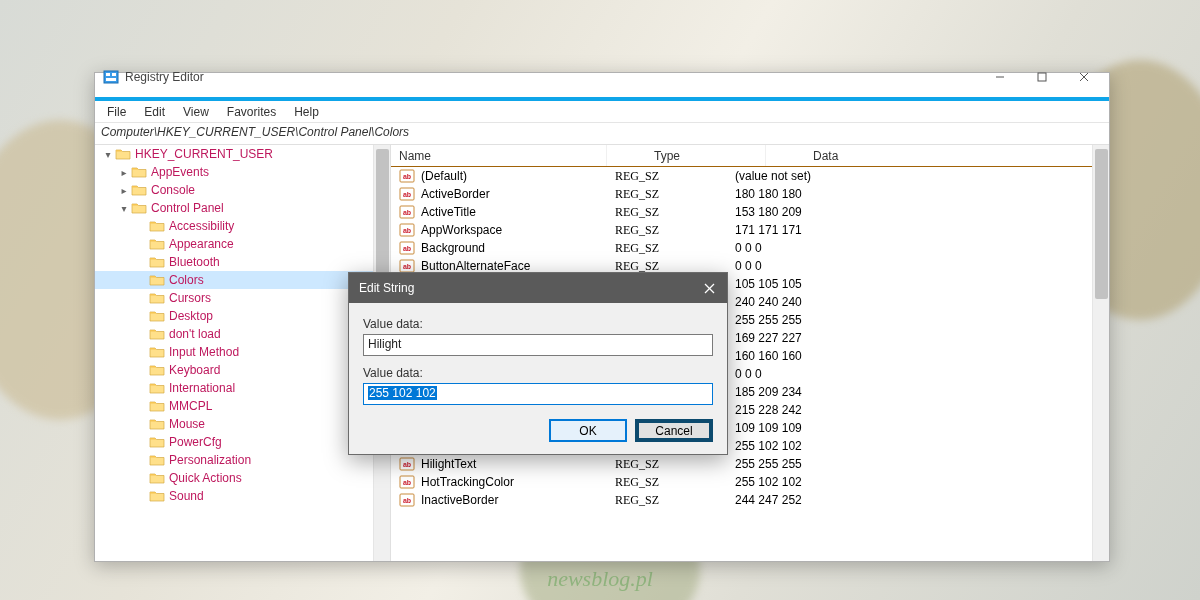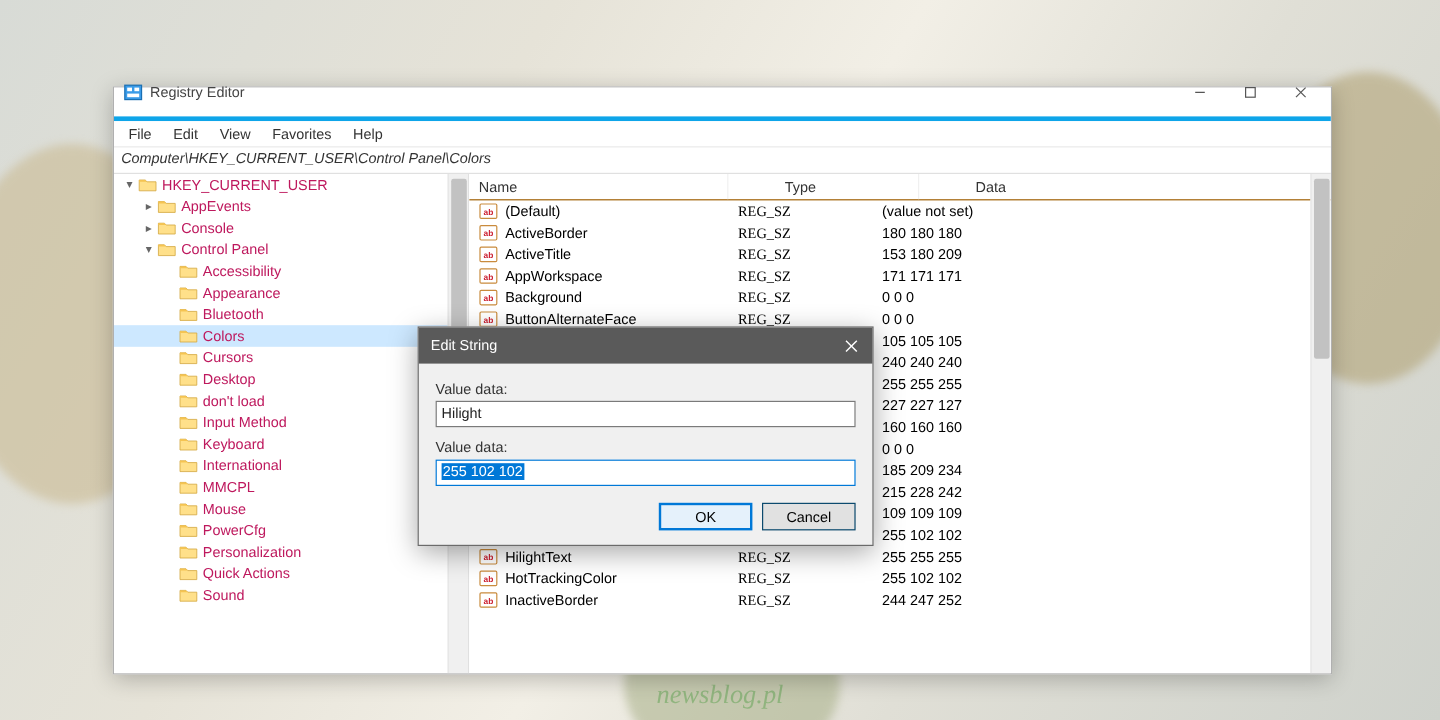--- a/index.html
+++ b/index.html
@@ -65,21 +65,21 @@
   }
   .dlg-title { height:30px; background:#5a5a5a; color:#fff; display:flex; align-items:center; padding:0 10px; font-size:12px;}
   .dlg-title .ttext{flex:1;}
   .dlg-close { width:36px; height:30px; display:flex; align-items:center; justify-content:center; margin-right:-10px;}
   .dlg-body { padding:10px 14px 12px;}
   .dlg-label { color:#333; margin:4px 0 3px; font-size:12px;}
   .dlg-input { width:100%; height:22px; border:1px solid #7a7a7a; background:#fff; padding:2px 4px; font-size:12px; color:#222;}
   .dlg-input.sel { background:#fff;}
   .dlg-input .selected-text { background:#0078d7; color:#fff; padding:0 1px;}
   .dlg-buttons { display:flex; justify-content:flex-end; gap:8px; margin-top:14px;}
-  .btn { min-width:78px; height:23px; border:1px solid #0c4a6e; background:#e1e1e1; font-size:12px; display:flex; align-items:center; justify-content:center;}
+  .btn { min-width:78px; height:23px; border:4px solid #0c4a6e; background:#e1e1e1; font-size:12px; display:flex; align-items:center; justify-content:center;}
   .btn.default { border:2px solid #0078d7; background:#e5f1fb;}
 </style>
 </head>
 <body>
 
 <div class="bg-blob" style="left:-40px; top:120px; width:200px; height:300px; background:#c9b88e;"></div>
 <div class="bg-blob" style="right:-30px; top:60px; width:180px; height:260px; background:#b0a070;"></div>
 <div class="bg-blob" style="left:520px; top:500px; width:180px; height:140px; background:#a8b088;"></div>
 <div class="watermark">newsblog.pl</div>
 
@@ -501,21 +501,21 @@
             <div class="cell cell-name">
               <span class="str-icon">
                 <svg width="16" height="16" viewBox="0 0 16 16">
                   <rect x="1" y="2" width="14" height="12" rx="1" fill="#fff" stroke="#c98b3d"></rect>
                   <text x="8" y="11" text-anchor="middle" font-size="7" fill="#c23" font-weight="bold">ab</text>
                 </svg>
               </span>
               <span>ButtonLight</span>
             </div>
             <div class="cell cell-type">REG_SZ</div>
-            <div class="cell cell-data">227 227 127</div>
+            <div class="cell cell-data">169 227 227</div>
           </div>
           <div class="row">
             <div class="cell cell-name">
               <span class="str-icon">
                 <svg width="16" height="16" viewBox="0 0 16 16">
                   <rect x="1" y="2" width="14" height="12" rx="1" fill="#fff" stroke="#c98b3d"></rect>
                   <text x="8" y="11" text-anchor="middle" font-size="7" fill="#c23" font-weight="bold">ab</text>
                 </svg>
               </span>
               <span>ButtonShadow</span>

